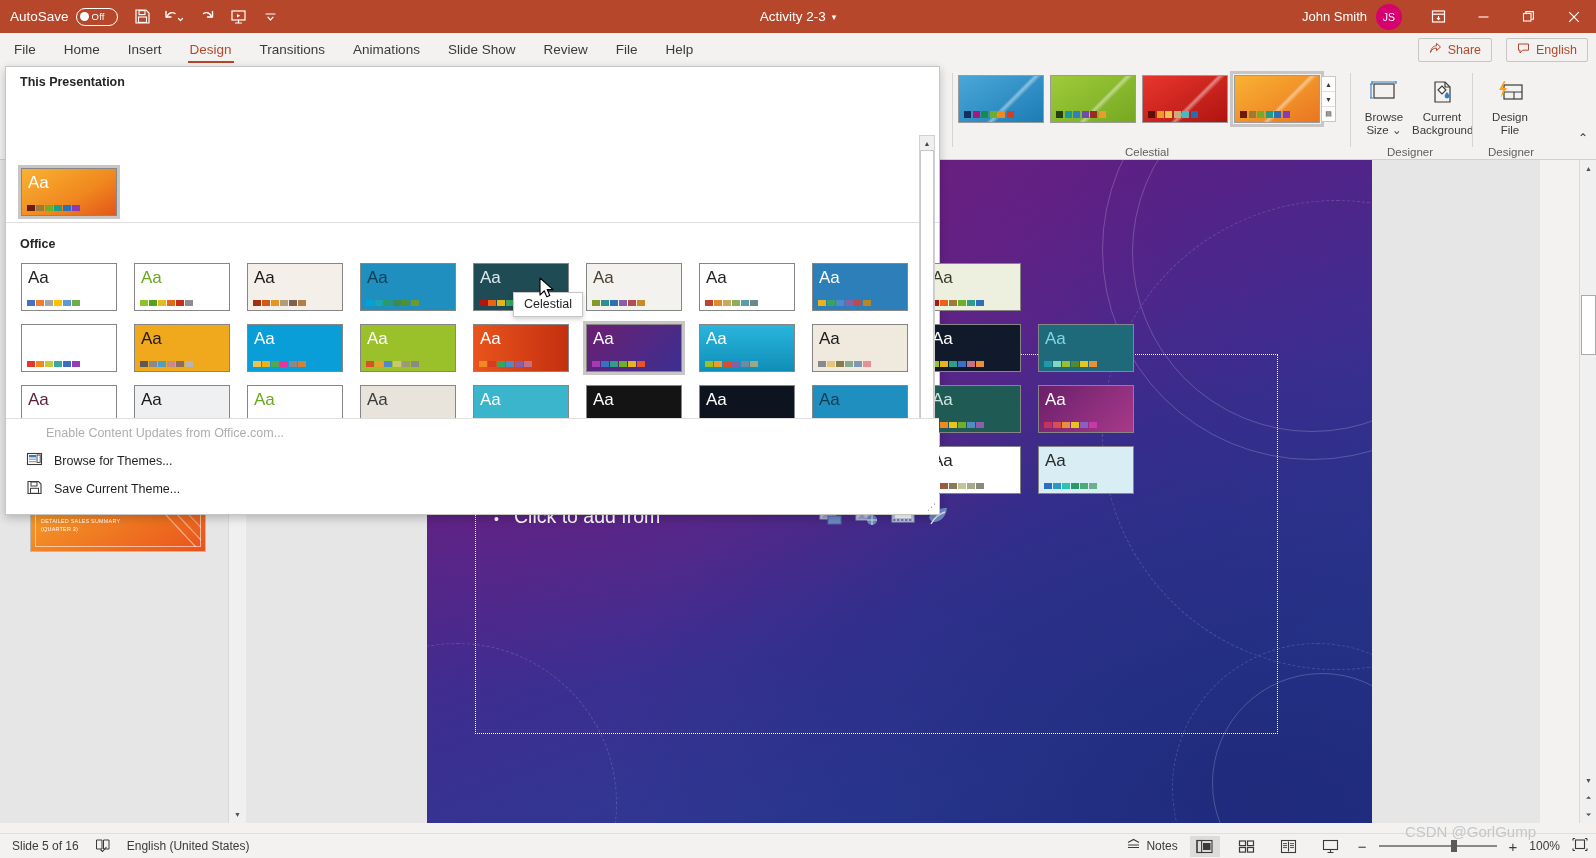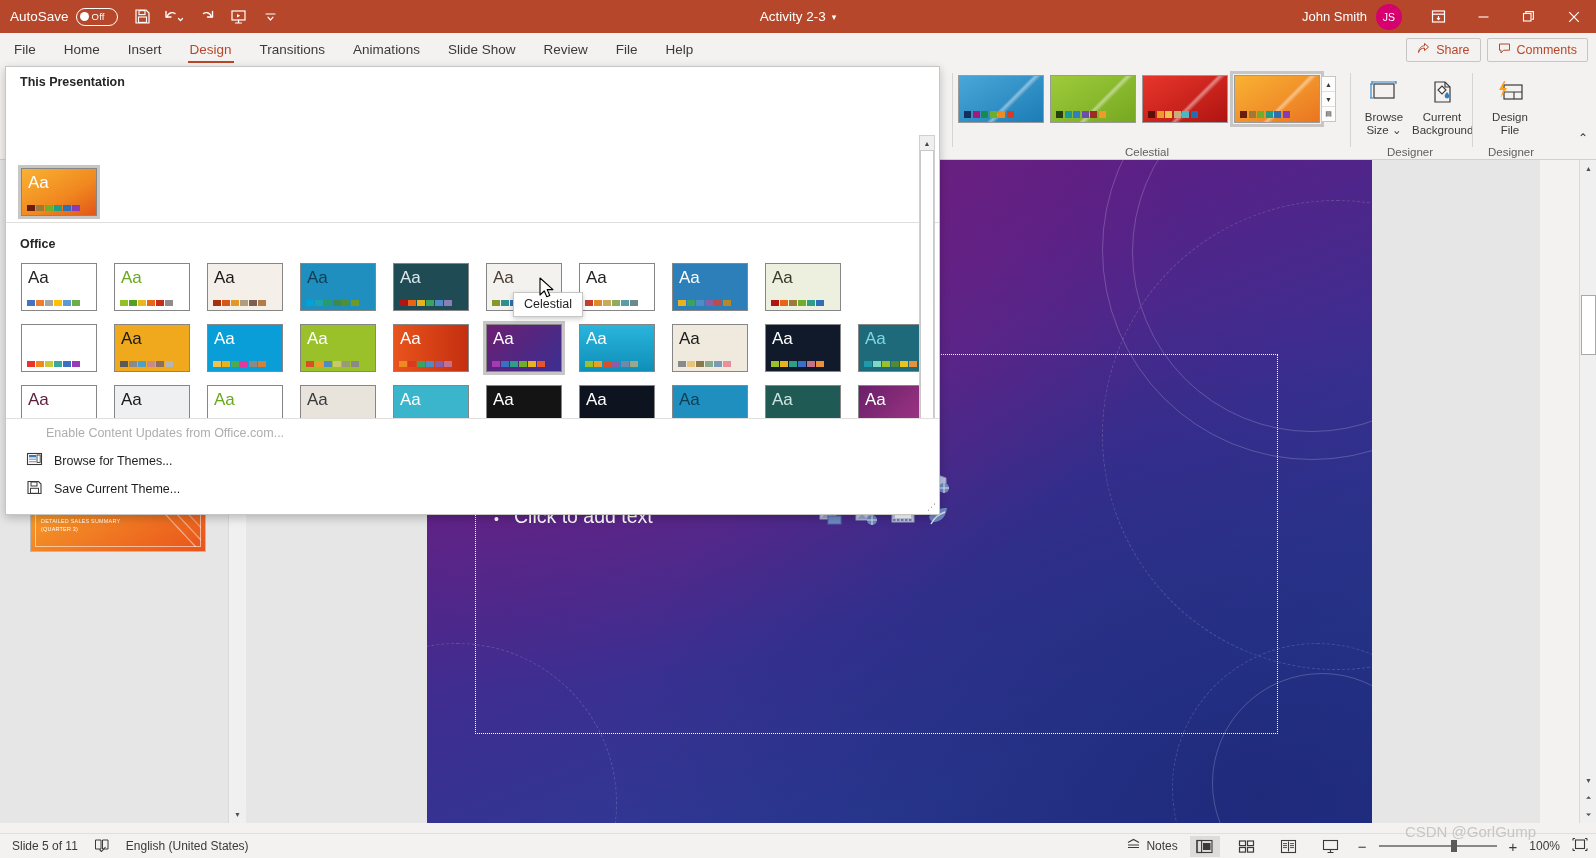--- a/index.html
+++ b/index.html
@@ -62,21 +62,21 @@
     background:#f3f2f1; display:flex; align-items:flex-end;
   }
   .tab {
     padding:0 14px; height:31px; line-height:31px; font-size:13.5px; color:#3b3a39;
     position:relative;
   }
   .tab.active { color:#b7472a; font-weight:400; }
   .tab.active:after {
     content:""; position:absolute; left:12px; right:12px; bottom:2px; height:2.5px; background:#b7472a;
   }
-  #share-btns { position:absolute; right:8px; bottom:3px; display:flex; gap:6px; }
+  #share-btns { position:absolute; right:8px; bottom:3px; display:flex; gap:14px; }
   .pillbtn {
     border:1px solid #c8c6c4; background:#f3f2f1; color:#b7472a;
     height:24px; padding:0 10px; display:flex; align-items:center; gap:6px;
     font-size:12.5px; border-radius:2px;
   }
   
   #ribbon {
     position:absolute; left:0; top:65px; width:1596px; height:95px;
     background:#f3f2f1; border-bottom:1px solid #d2d0ce;
   }
@@ -173,21 +173,21 @@
   #edit-thumb-bar { position:absolute; left:1px; top:135px; width:15px; height:60px; background:#fff; border:1px solid #a9a9a9; }
   
   #gallery {
     position:absolute; left:5px; top:66px; width:935px; height:449px;
     background:#fff; border:1px solid #c8c6c4; box-shadow:0 3px 9px rgba(0,0,0,.22);
     z-index:40;
   }
   .gal-section { font-size:12.5px; font-weight:bold; color:#262626; padding:8px 0 0 14px; }
   #thisPresRow { position:absolute; left:12px; top:98px; }
   .tile {
-    width:76px; height:48px; border:1px solid #868686; position:relative; overflow:hidden;
+    width:96px; height:48px; border:1px solid #868686; position:relative; overflow:hidden;
     background:#fff;
     text-align:center;
   }
   .tile .aa {
     position:absolute; left:6px; top:5px; font-size:17px; line-height:18px;
   }
   .tile .sw { position:absolute; left:5px; bottom:4px; display:flex; gap:1.5px; }
   .tile .sw i { width:7.5px; height:6px; display:block; }
   .gal-divider { position:absolute; left:0; right:0; height:1px; background:#e1dfdd; }
   #gal-grid { position:absolute; left:12px; top:193px; width:908px; }
@@ -326,21 +326,21 @@
           </svg>
       </span>
       <span>Share</span>
     </div>
     <div class="pillbtn">
       <span>
         <svg width="13" height="13" viewBox="0 0 13 13">
             <path d="M1.5 2h10v6.2h-6L3 11V8.2H1.5z" fill="none" stroke="#b7472a" stroke-width="1"></path>
           </svg>
       </span>
-      <span>Comments</span>
+      <span>English</span>
     </div>
   </div>
 </div>
 
 <div id="ribbon">
 
   <div id="variants-group">
     <div class="grp-sep" style="left:0"></div>
     <div class="variant-strip">
       <div class="variant" id="v0" style="background: linear-gradient(150deg, rgb(74, 167, 216) 0%, rgb(28, 124, 181) 100%);">
@@ -477,21 +477,21 @@
     <div class="dial" style="right:-120px; top:-88px; width:360px; height:360px;"></div>
     <div class="dial dash" style="right:-200px; top:40px; width:470px; height:470px;"></div>
     <div class="dial" style="right:-60px; bottom:-70px; width:220px; height:220px;"></div>
     <div class="dial dash" style="right:-90px; bottom:-110px; width:290px; height:290px;"></div>
     <div class="dial dash" style="left:-130px; bottom:-140px; width:320px; height:320px;"></div>
 
     <div id="slide-title">UARTER 1)</div>
 
     <div id="content-ph">
       <span id="ph-bullet">•</span>
-      <span id="ph-text">Click to add text</span>
+      <span id="ph-text">Click to add from</span>
       <div class="ph-icons">
         <div class="r">
           <span><svg width="26" height="22" viewBox="0 0 26 22">
                 <rect x="2" y="2" width="22" height="18" fill="#c7cbe4" stroke="#9aa0c4"></rect>
                 <path d="M2 7h22M2 12h22M2 16.5h22M9 2v18M16 2v18" stroke="#fff" stroke-width="1.2"></path>
               </svg></span>
           <span><svg width="26" height="22" viewBox="0 0 26 22">
                 <rect x="4" y="5" width="5" height="15" fill="#4f78c4"></rect>
                 <rect x="11" y="2" width="5" height="18" fill="#c9a27a"></rect>
                 <rect x="18" y="9" width="4" height="11" fill="#c9c9d8"></rect>
@@ -1126,21 +1126,21 @@
 
 <div id="tooltip">Celestial</div>
 <div id="cursor">
   <svg width="18" height="24" viewBox="0 0 18 24">
       <path d="M1 1l0 17 4.2-4.2 2.6 6 3-1.3-2.6-5.9H14z" fill="#fff" stroke="#000" stroke-width="1.1" stroke-linejoin="round"></path>
     </svg>
 </div>
 
 <div id="statusbar">
   <div id="sb-left">
-    <span>Slide 5 of 11</span>
+    <span>Slide 5 of 16</span>
     <span>
       <svg width="16" height="14" viewBox="0 0 16 14">
           <path d="M1.5 2h5.5v9H1.5zM8.5 2H14v9H8.5z" fill="none" stroke="#3b3a39" stroke-width="1"></path>
           <path d="M5.5 11.5l2 2 4-4.5" fill="none" stroke="#3b3a39" stroke-width="1.1"></path>
         </svg>
     </span>
     <span>English (United States)</span>
   </div>
   <div id="sb-right">
     <span style="display:flex;align-items:center;gap:5px;">

